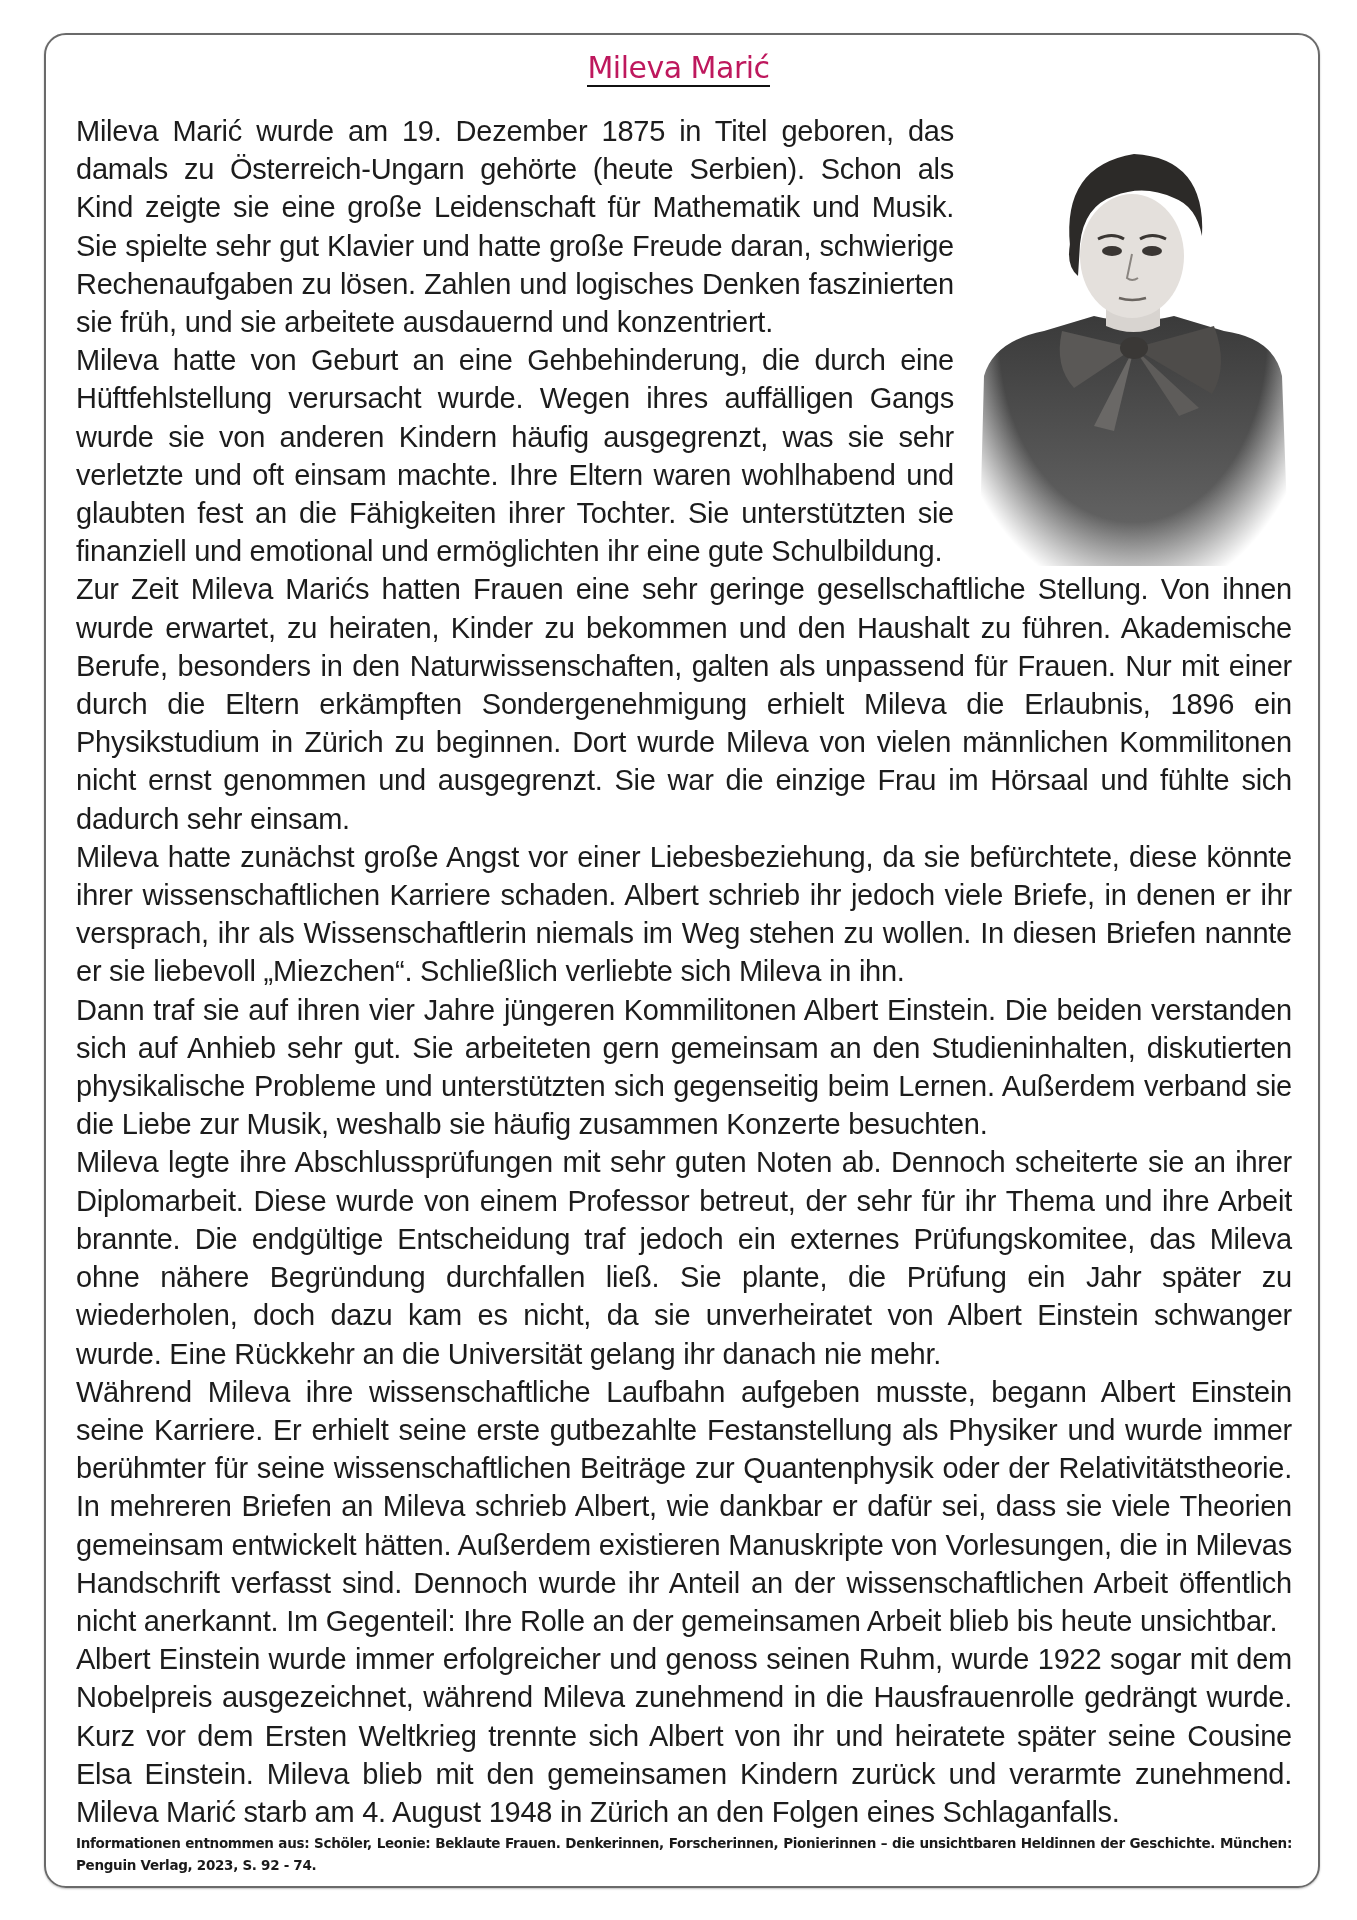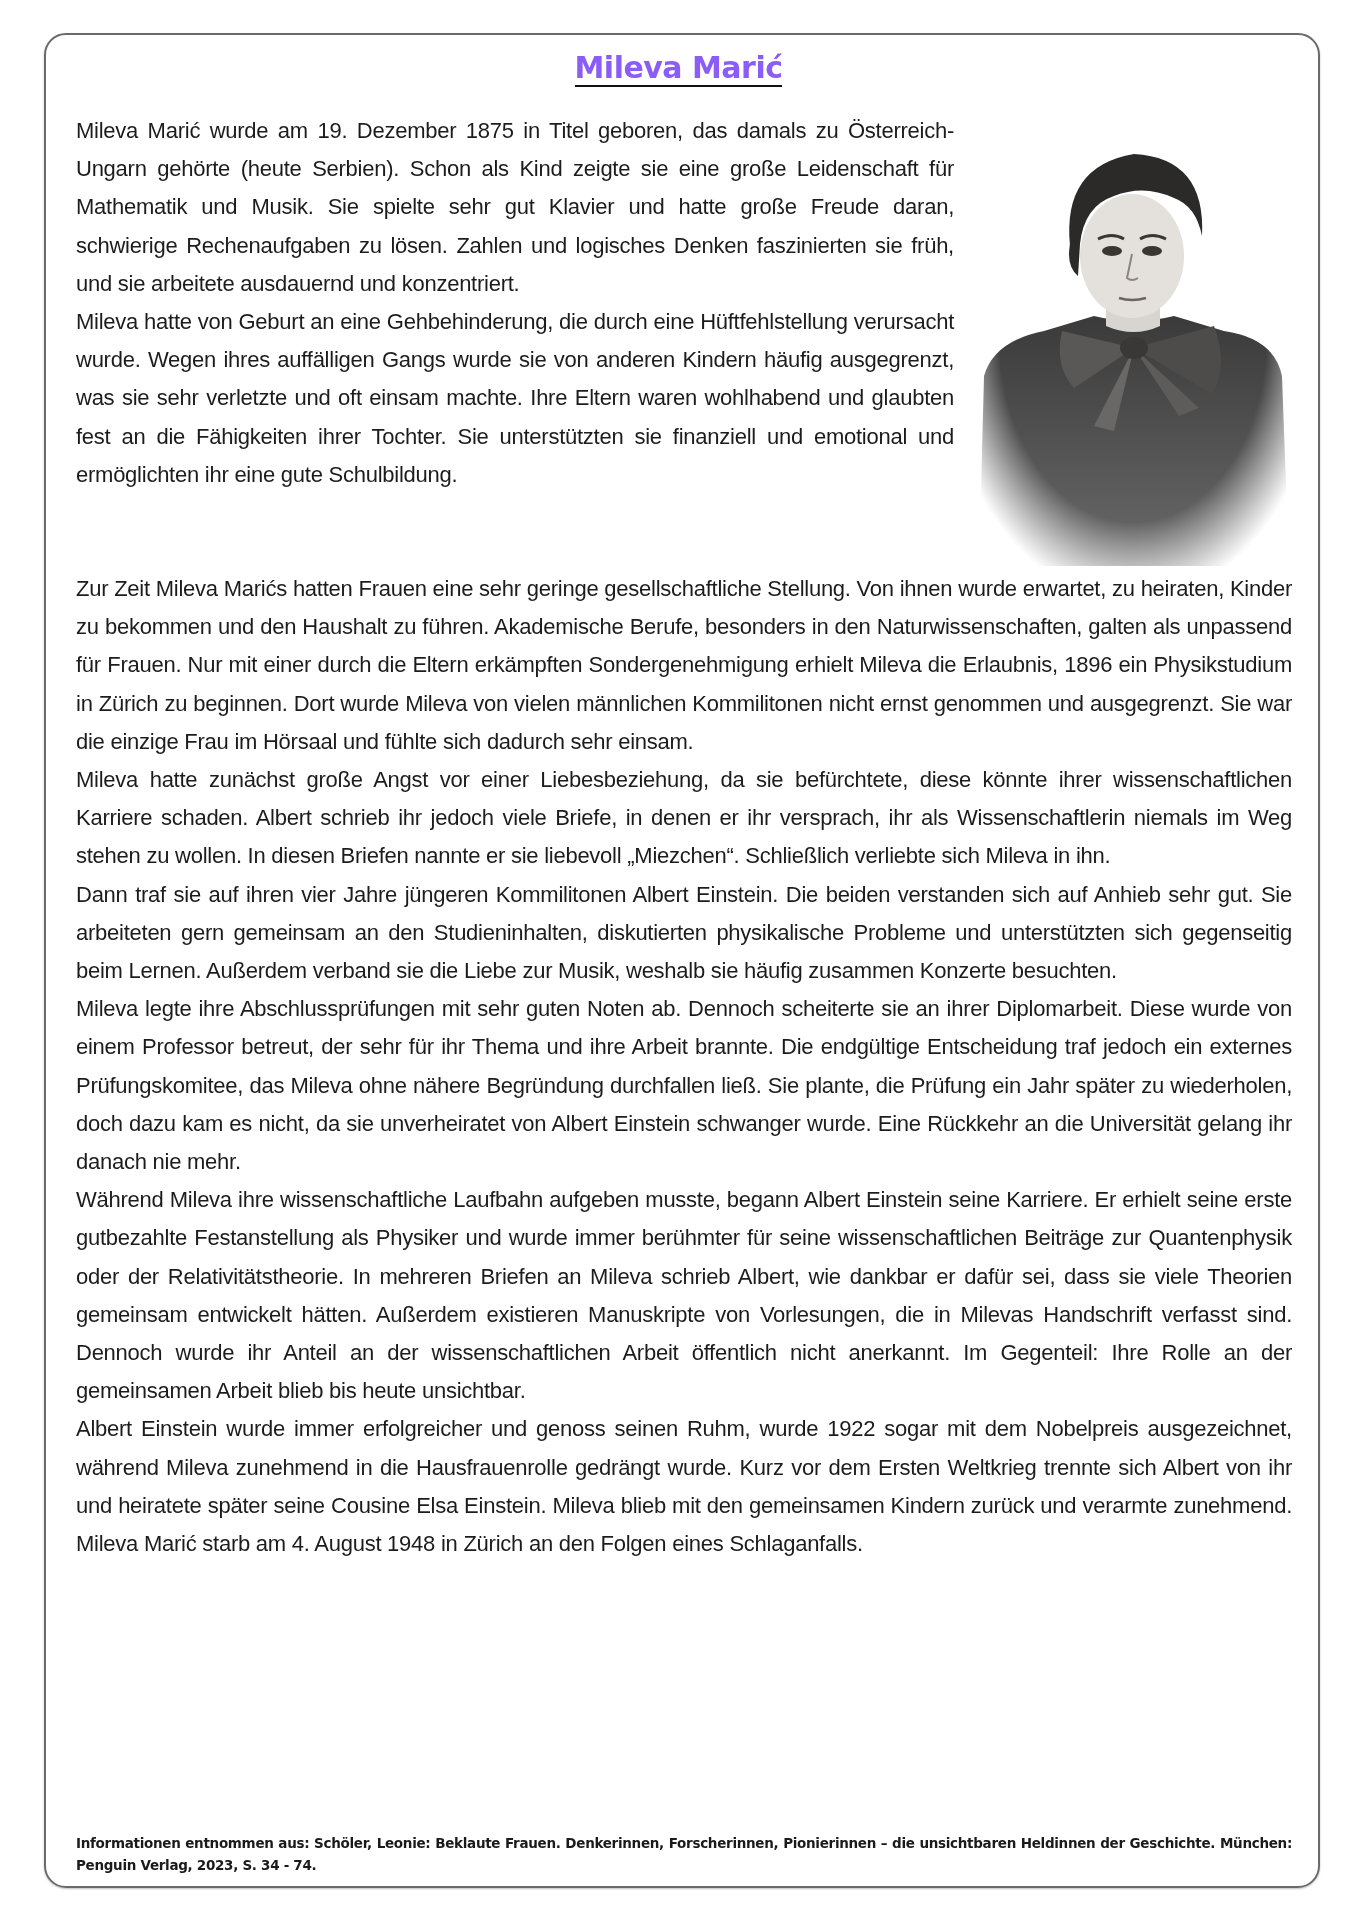--- a/index.html
+++ b/index.html
@@ -4,27 +4,27 @@
 <style>
   html, body { margin: 0; padding: 0; background: #ffffff; }
   body { width: 1357px; height: 1920px; position: relative; overflow: hidden; }
   .frame {
     position: absolute; left: 44px; top: 33px; width: 1276px; height: 1855px;
     border: 2px solid #6a6a6a; border-radius: 22px; box-sizing: border-box;
     box-shadow: 0 1px 2px rgba(0,0,0,0.25);
   }
   .title {
     position: absolute; left: 0; right: 0; top: 50px; text-align: center;
-    font-family: "DejaVu Sans", sans-serif; font-weight: bold; font-size: 30px;
-    color: #8b5cf6; letter-spacing: -0.5px;
+    font-family: "DejaVu Sans", sans-serif; font-weight: normal; font-size: 30px;
+    color: #be185d; letter-spacing: -0.5px;
   }
   .title span { border-bottom: 2px solid #111; padding-bottom: 0px; }
   .body-text {
     position: absolute; left: 76px; width: 1216px; top: 112px;
-    font-family: "Liberation Sans", sans-serif; font-size: 22px; line-height: 38.2px;
+    font-family: "Liberation Sans", sans-serif; font-size: 29px; line-height: 38.2px;
     color: #1c1c1c; text-align: justify; letter-spacing: -0.25px;
   }
   .body-text p { margin: 0 0 0 0; }
   .portrait {
     float: right; width: 318px; height: 440px; margin: 14px 0 4px 20px;
     position: relative;
   }
   .footer {
     position: absolute; left: 76px; width: 1216px; top: 1832px;
     font-family: "DejaVu Sans", sans-serif; font-weight: bold; font-size: 13.5px;
@@ -83,13 +83,13 @@
   <p class="narrow-p">Mileva Marić wurde am 19. Dezember 1875 in Titel geboren, das damals zu Österreich-Ungarn gehörte (heute Serbien). Schon als Kind zeigte sie eine große Leidenschaft für Mathematik und Musik. Sie spielte sehr gut Klavier und hatte große Freude daran, schwierige Rechenaufgaben zu lösen. Zahlen und logisches Denken faszinierten sie früh, und sie arbeitete ausdauernd und konzentriert.</p>
   <p>Mileva hatte von Geburt an eine Gehbehinderung, die durch eine Hüftfehlstellung verursacht wurde. Wegen ihres auffälligen Gangs wurde sie von anderen Kindern häufig ausgegrenzt, was sie sehr verletzte und oft einsam machte. Ihre Eltern waren wohlhabend und glaubten fest an die Fähigkeiten ihrer Tochter. Sie unterstützten sie finanziell und emotional und ermöglichten ihr eine gute Schulbildung.</p>
   <p style="clear:both;">Zur Zeit Mileva Marićs hatten Frauen eine sehr geringe gesellschaftliche Stellung. Von ihnen wurde erwartet, zu heiraten, Kinder zu bekommen und den Haushalt zu führen. Akademische Berufe, besonders in den Naturwissenschaften, galten als unpassend für Frauen. Nur mit einer durch die Eltern erkämpften Sondergenehmigung erhielt Mileva die Erlaubnis, 1896 ein Physikstudium in Zürich zu beginnen. Dort wurde Mileva von vielen männlichen Kommilitonen nicht ernst genommen und ausgegrenzt. Sie war die einzige Frau im Hörsaal und fühlte sich dadurch sehr einsam.</p>
   <p>Mileva hatte zunächst große Angst vor einer Liebesbeziehung, da sie befürchtete, diese könnte ihrer wissenschaftlichen Karriere schaden. Albert schrieb ihr jedoch viele Briefe, in denen er ihr versprach, ihr als Wissenschaftlerin niemals im Weg stehen zu wollen. In diesen Briefen nannte er sie liebevoll „Miezchen“. Schließlich verliebte sich Mileva in ihn.</p>
   <p>Dann traf sie auf ihren vier Jahre jüngeren Kommilitonen Albert Einstein. Die beiden verstanden sich auf Anhieb sehr gut. Sie arbeiteten gern gemeinsam an den Studieninhalten, diskutierten physikalische Probleme und unterstützten sich gegenseitig beim Lernen. Außerdem verband sie die Liebe zur Musik, weshalb sie häufig zusammen Konzerte besuchten.</p>
   <p>Mileva legte ihre Abschlussprüfungen mit sehr guten Noten ab. Dennoch scheiterte sie an ihrer Diplomarbeit. Diese wurde von einem Professor betreut, der sehr für ihr Thema und ihre Arbeit brannte. Die endgültige Entscheidung traf jedoch ein externes Prüfungskomitee, das Mileva ohne nähere Begründung durchfallen ließ. Sie plante, die Prüfung ein Jahr später zu wiederholen, doch dazu kam es nicht, da sie unverheiratet von Albert Einstein schwanger wurde. Eine Rückkehr an die Universität gelang ihr danach nie mehr.</p>
   <p>Während Mileva ihre wissenschaftliche Laufbahn aufgeben musste, begann Albert Einstein seine Karriere. Er erhielt seine erste gutbezahlte Festanstellung als Physiker und wurde immer berühmter für seine wissenschaftlichen Beiträge zur Quantenphysik oder der Relativitätstheorie. In mehreren Briefen an Mileva schrieb Albert, wie dankbar er dafür sei, dass sie viele Theorien gemeinsam entwickelt hätten. Außerdem existieren Manuskripte von Vorlesungen, die in Milevas Handschrift verfasst sind. Dennoch wurde ihr Anteil an der wissenschaftlichen Arbeit öffentlich nicht anerkannt. Im Gegenteil: Ihre Rolle an der gemeinsamen Arbeit blieb bis heute unsichtbar.</p>
   <p>Albert Einstein wurde immer erfolgreicher und genoss seinen Ruhm, wurde 1922 sogar mit dem Nobelpreis ausgezeichnet, während Mileva zunehmend in die Hausfrauenrolle gedrängt wurde. Kurz vor dem Ersten Weltkrieg trennte sich Albert von ihr und heiratete später seine Cousine Elsa Einstein. Mileva blieb mit den gemeinsamen Kindern zurück und verarmte zunehmend. Mileva Marić starb am 4. August 1948 in Zürich an den Folgen eines Schlaganfalls.</p>
 </div>
 
-<div class="footer">Informationen entnommen aus: Schöler, Leonie: Beklaute Frauen. Denkerinnen, Forscherinnen, Pionierinnen – die unsichtbaren Heldinnen der Geschichte. München: Penguin Verlag, 2023, S. 34 - 74.</div>
+<div class="footer">Informationen entnommen aus: Schöler, Leonie: Beklaute Frauen. Denkerinnen, Forscherinnen, Pionierinnen – die unsichtbaren Heldinnen der Geschichte. München: Penguin Verlag, 2023, S. 92 - 74.</div>
 
 </body></html>

